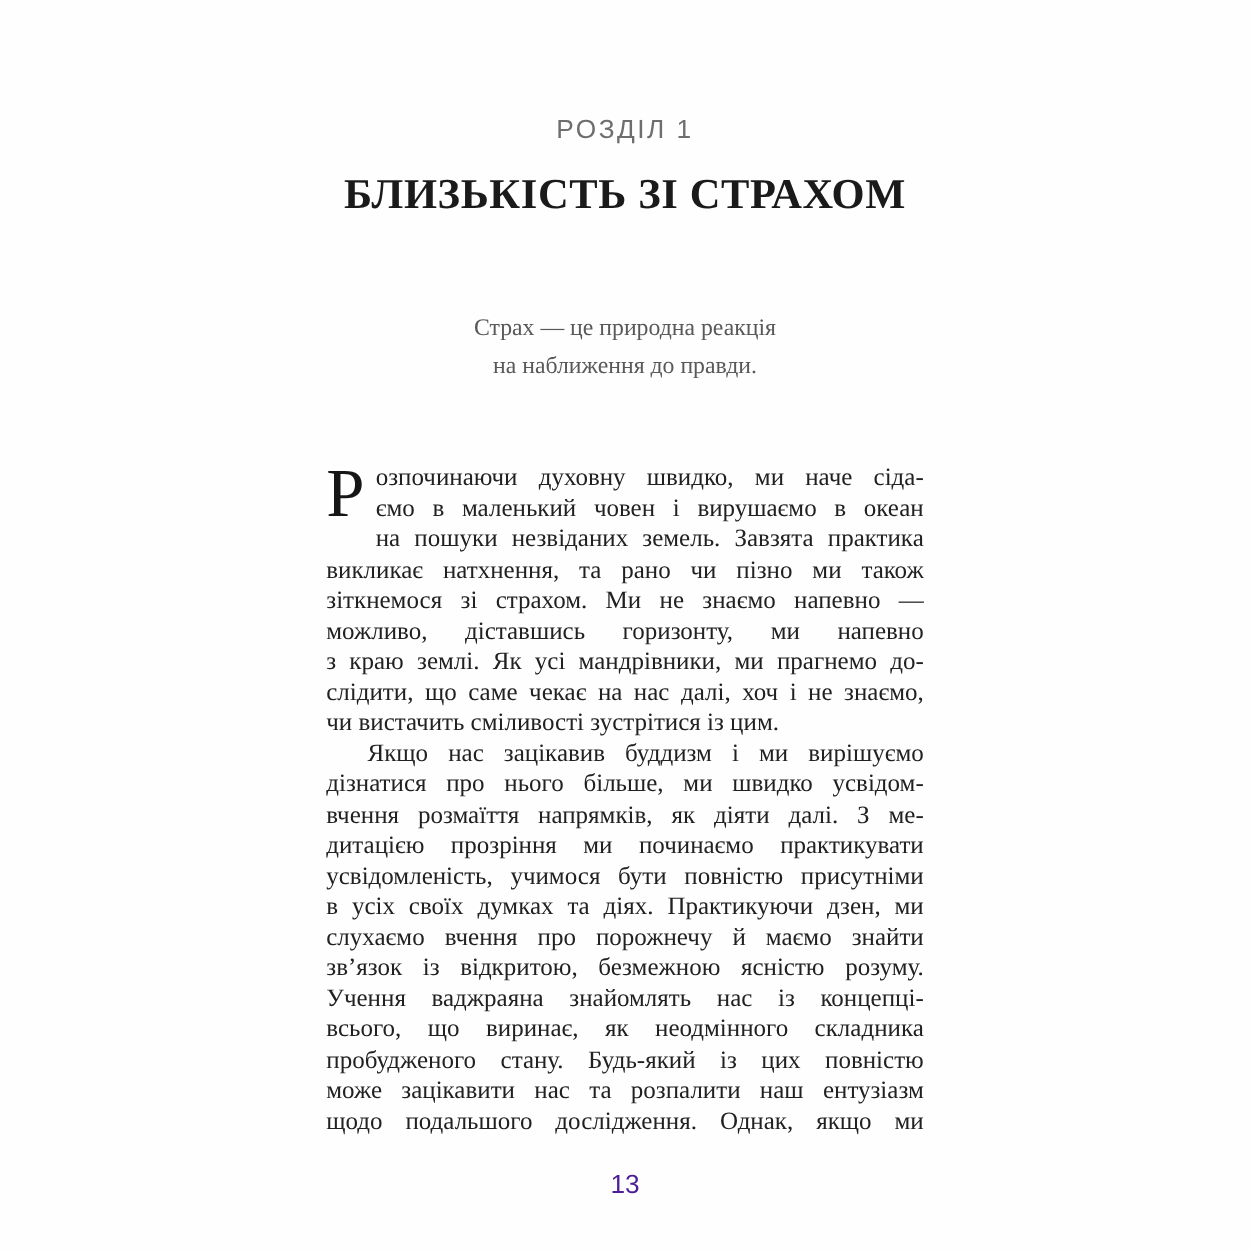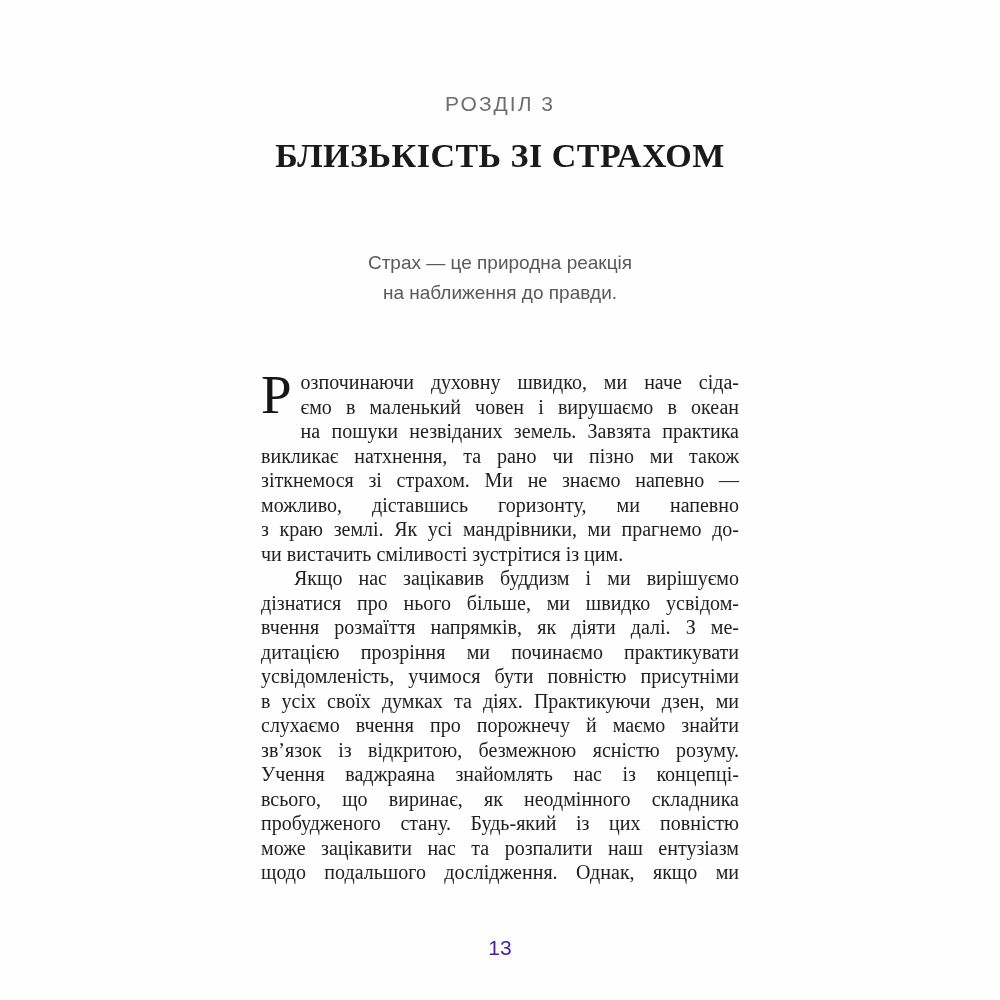--- a/index.html
+++ b/index.html
@@ -32,21 +32,21 @@
     font-family: "Liberation Serif", serif;
     font-weight: bold;
     font-size: 34px;
     line-height: 40px;
     letter-spacing: 0.5px;
     color: #1a1a1a;
     margin-bottom: 72px;
   }
   .epigraph {
     text-align: center;
-    font-family: Liberation Sans, sans-serif;
+    font-family: Liberation Serif, serif;
     font-size: 19px;
     line-height: 30px;
     color: #595959;
     margin-bottom: 62px;
   }
   .body-text {
     width: 478px;
     margin: 0 auto;
     font-size: 20px;
     line-height: 24.5px;
@@ -81,39 +81,40 @@
     font-family: "Liberation Sans", sans-serif;
     font-size: 21px;
     color: #4c1d95;
   }
 </style>
 </head>
 <body>
 
 <div class="page">
 
-  <div class="chapter-label">РОЗДІЛ 3</div>
+  <div class="chapter-label">РОЗДІЛ 1</div>
 
   <div class="chapter-title">БЛИЗЬКІСТЬ ЗІ СТРАХОМ</div>
 
   <div class="epigraph">
       <div>Страх — це природна реакція</div>
       <div>на наближення до правди.</div>
     </div>
 
   <div class="body-text">
       <div class="paragraph">
         <span class="dropcap">Р</span>
         <div class="jline">озпочинаючи духовну швидко, ми наче сіда-</div>
         <div class="jline">ємо в маленький човен і вирушаємо в океан</div>
         <div class="jline">на пошуки незвіданих земель. Завзята практика</div>
         <div class="jline">викликає натхнення, та рано чи пізно ми також</div>
         <div class="jline">зіткнемося зі страхом. Ми не знаємо напевно —</div>
         <div class="jline">можливо, діставшись горизонту, ми напевно</div>
         <div class="jline">з краю землі. Як усі мандрівники, ми прагнемо до-</div>
+        <div class="jline">слідити, що саме чекає на нас далі, хоч і не знаємо,</div>
         <div class="jline last-left">чи вистачить сміливості зустрітися із цим.</div>
       </div>
       <div class="paragraph">
         <div class="jline indent">Якщо нас зацікавив буддизм і ми вирішуємо</div>
         <div class="jline">дізнатися про нього більше, ми швидко усвідом-</div>
         <div class="jline">вчення розмаїття напрямків, як діяти далі. З ме-</div>
         <div class="jline">дитацією прозріння ми починаємо практикувати</div>
         <div class="jline">усвідомленість, учимося бути повністю присутніми</div>
         <div class="jline">в усіх своїх думках та діях. Практикуючи дзен, ми</div>
         <div class="jline">слухаємо вчення про порожнечу й маємо знайти</div>

